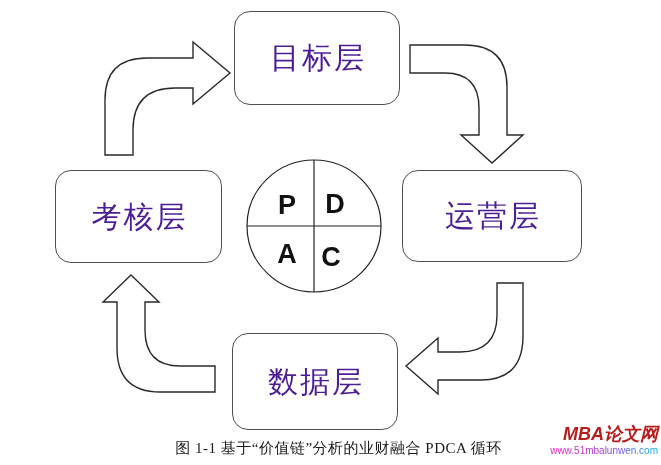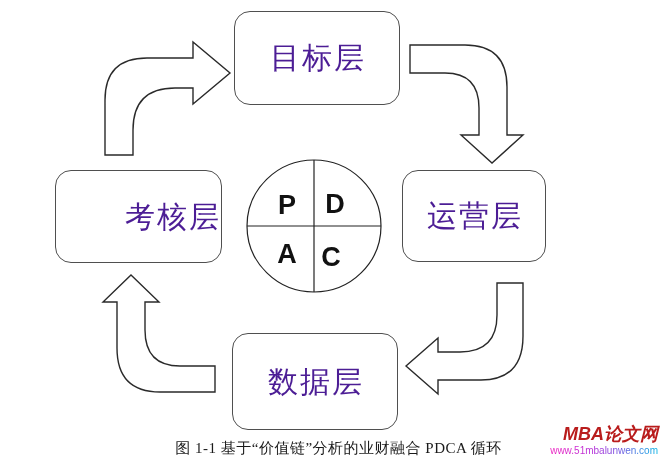--- a/index.html
+++ b/index.html
@@ -11,23 +11,23 @@
   .node-box{
     position:absolute;box-sizing:border-box;background:#ffffff;
     border:1.5px solid #4f4f4f;border-radius:16px;
     display:flex;align-items:center;justify-content:center;
   }
   .node-label{
     font-size:30px;letter-spacing:2px;color:#4c1d95;line-height:1;
     text-indent:2px; 
   }
   .box-goal{left:234px;top:11px;width:166px;height:94px;}
-  .box-operation{left:402px;top:170px;width:144px;height:92px;}
+  .box-operation{left:402px;top:170px;width:180px;height:92px;}
   .box-data{left:232px;top:333px;width:166px;height:97px;font-family:Liberation Serif, serif;}
-  .box-assessment{left:55px;top:170px;width:167px;height:93px;justify-content:flex-end;}
+  .box-assessment{left:55px;top:170px;width:167px;height:93px;}
   .pdca-letter{
     position:absolute;transform:translate(-50%,-50%);
     font-family:"Liberation Sans","DejaVu Sans",sans-serif;
     font-weight:bold;font-size:27px;color:#111111;line-height:1;
   }
   .pdca-p{left:287px;top:205px;}
   .pdca-d{left:335px;top:204px;}
   .pdca-a{left:287px;top:254px;}
   .pdca-c{left:331px;top:257px;}
   .figure-caption{

